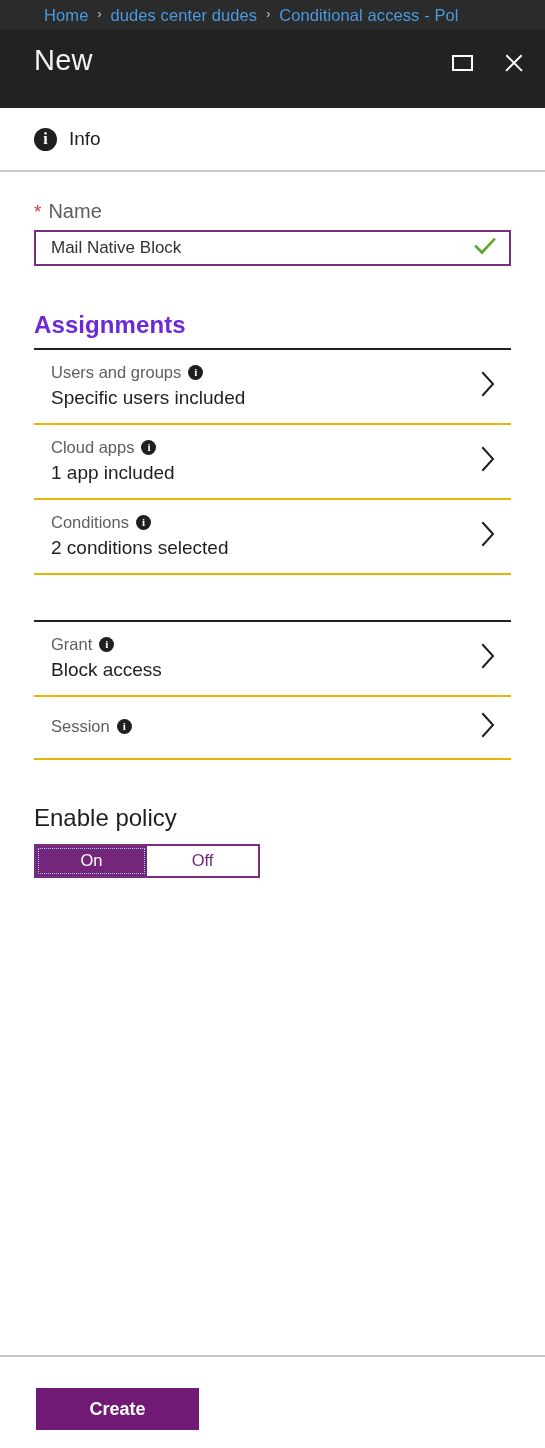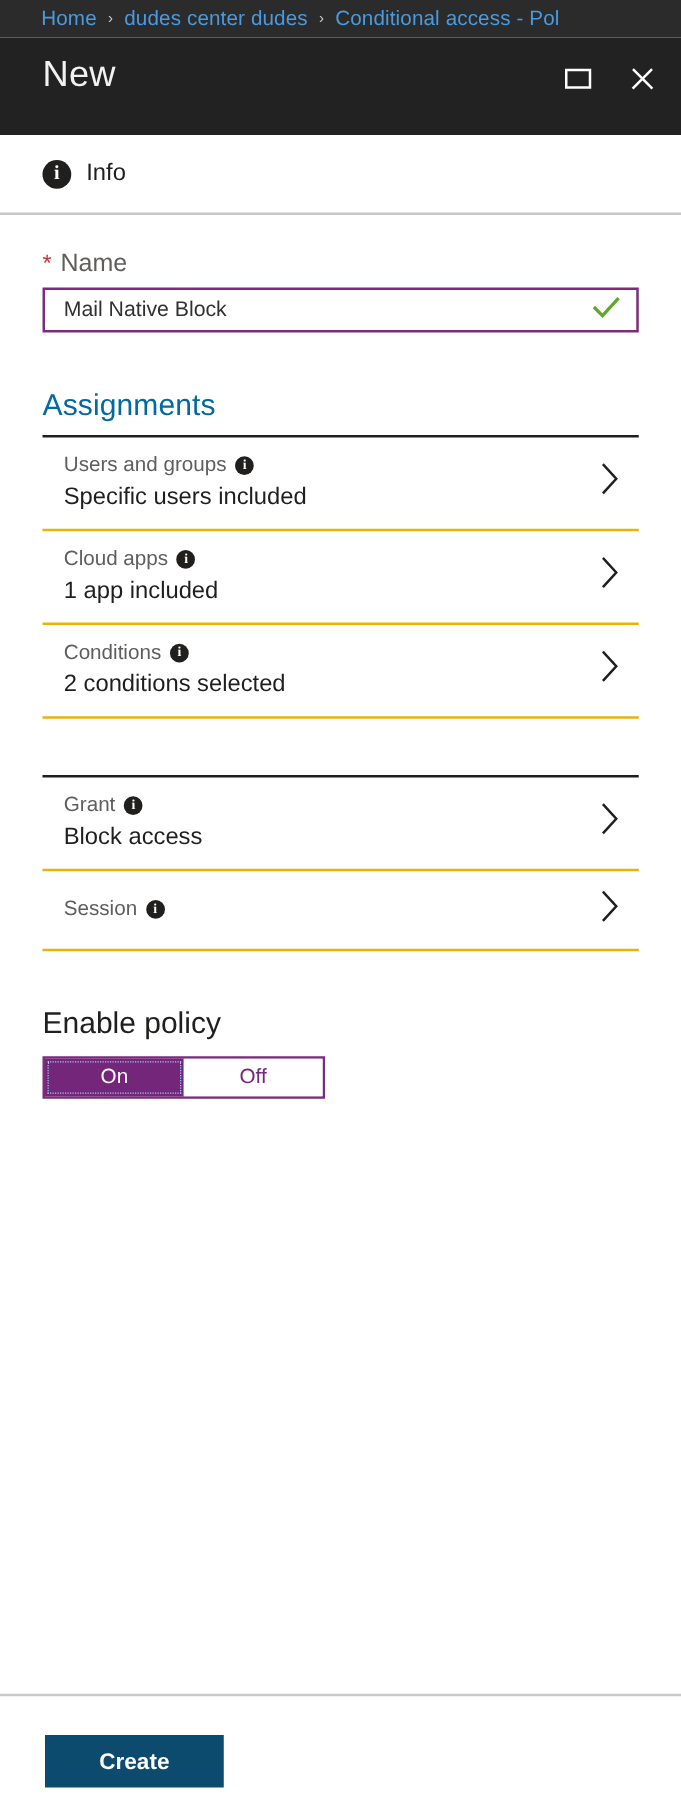--- a/index.html
+++ b/index.html
@@ -15,21 +15,21 @@
     overflow: hidden;
     position: relative;
   }
 
   
   .breadcrumb {
     height: 30px;
     background: #2b2b2b;
     display: flex;
     align-items: center;
-    padding-left: 33px;
+    padding-left: 44px;
     white-space: nowrap;
     overflow: hidden;
     box-sizing: border-box;
   }
   .crumb {
     color: #4a9ae0;
     font-size: 16.5px;
     letter-spacing: .1px;
   }
   .crumb-sep {
@@ -166,22 +166,22 @@
     margin-right: 13px;
     flex-shrink: 0;
   }
 
   
   .section {
     margin-top: 45px;
   }
   .section-title {
     font-size: 24px;
-    font-weight: 400;
-    color: #0369a1;
+    font-weight: 700;
+    color: #6d28d9;
     letter-spacing: .1px;
   }
   .section-rule {
     border-top: 2px solid #201f1e;
     margin-top: 9px;
   }
 
   .row {
     display: flex;
     align-items: center;
@@ -264,23 +264,23 @@
     position: absolute;
     left: 0;
     right: 0;
     top: 1355px;
     border-top: 2px solid #c8c8c8;
     height: 93px;
     box-sizing: border-box;
   }
   .create-button {
     margin: 31px 16px 0 36px;
-    width: 143px;
+    width: 163px;
     height: 42px;
-    background: #0c4a6e;
+    background: #701a75;
     color: #ffffff;
     border: none;
     font-family: "Liberation Sans", sans-serif;
     font-size: 18px;
     font-weight: bold;
     cursor: pointer;
   }
 </style>
 </head>
 <body>

